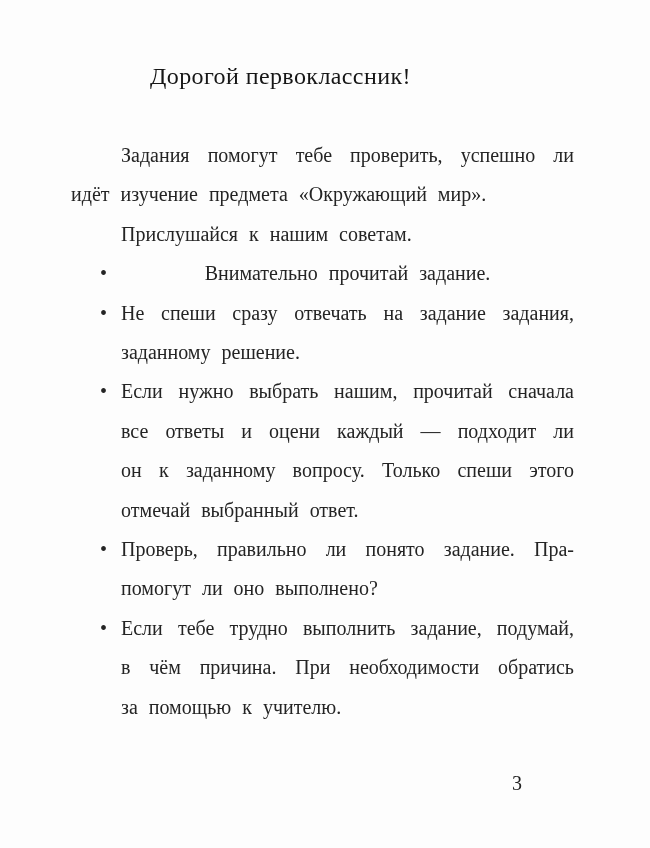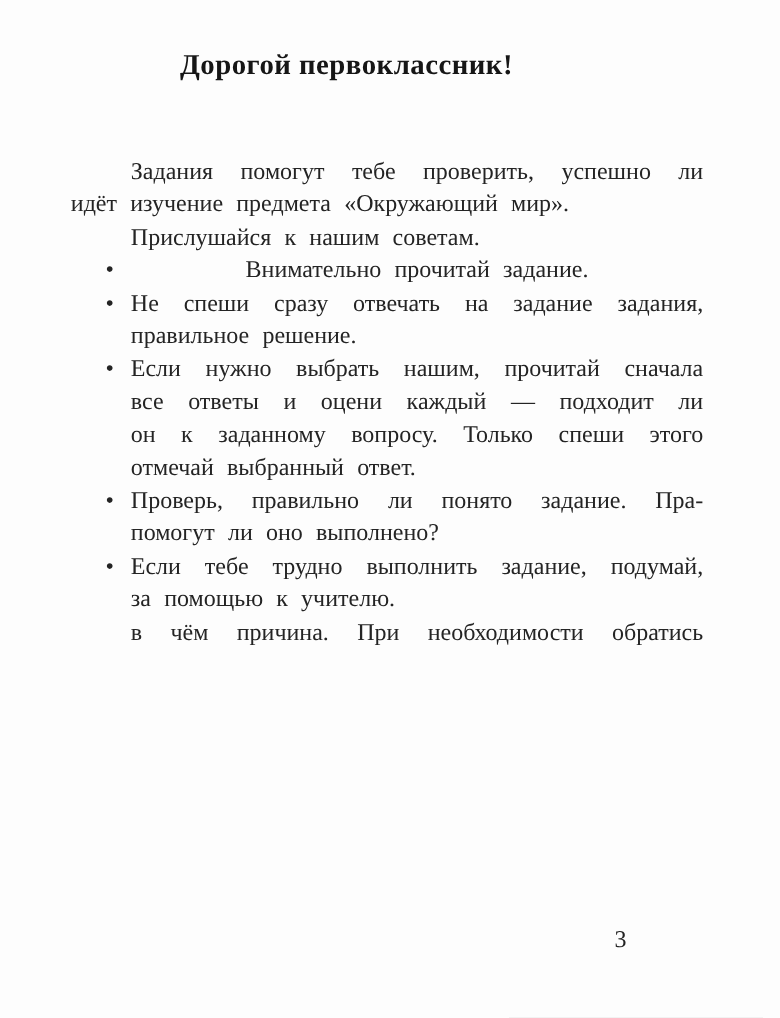--- a/index.html
+++ b/index.html
@@ -12,38 +12,38 @@
     width: 650px;
     height: 848px;
     margin: 0 auto;
     background: #fdfdfd;
     overflow: hidden;
     font-family: "Liberation Serif", "DejaVu Serif", serif;
   }
   .title {
     position: absolute;
     left: 150px;
-    top: 42px;
+    top: 63px;
     margin: 0;
     font-family: "Liberation Serif", "DejaVu Serif", serif;
     font-size: 24px;
-    font-weight: bold;
+    font-weight: normal;
     letter-spacing: 0.4px;
     color: #161616;
     white-space: nowrap;
   }
   .text-block {
     position: absolute;
     left: 55px;
     top: 128px;
     width: 535px;
     color: #242424;
   }
   .line {
-    margin: 4px;
+    margin: 16px;
     font-size: 20px;
     line-height: 23.4px;
     word-spacing: 0.30em;
     text-align: left;
     white-space: nowrap;
   }
   .line.justify {
     text-align: justify;
     text-align-last: justify;
     word-spacing: 0.12em;
@@ -105,40 +105,40 @@
 
     <div class="line bullet">
       <span class="bullet-marker">•</span>
       <span class="btext nojustify">Внимательно прочитай задание.</span>
     </div>
 
     <div class="line bullet">
       <span class="bullet-marker">•</span>
       <span class="btext justify">Не спеши сразу отвечать на задание задания,</span>
     </div>
-    <p class="line cont">правильное решение.</p>
+    <p class="line cont">заданному решение.</p>
 
     <div class="line bullet">
       <span class="bullet-marker">•</span>
       <span class="btext justify">Если нужно выбрать нашим, прочитай сначала</span>
     </div>
     <p class="line cont justify">все ответы и оцени каждый — подходит ли</p>
     <p class="line cont justify">он к заданному вопросу. Только спеши этого</p>
     <p class="line cont">отмечай выбранный ответ.</p>
 
     <div class="line bullet">
       <span class="bullet-marker">•</span>
       <span class="btext justify">Проверь, правильно ли понято задание. Пра-</span>
     </div>
     <p class="line cont">помогут ли оно выполнено?</p>
 
     <div class="line bullet">
       <span class="bullet-marker">•</span>
       <span class="btext justify">Если тебе трудно выполнить задание, подумай,</span>
     </div>
+    <p class="line cont justify">в чём причина. При необходимости обратись</p>
     <p class="line cont">за помощью к учителю.</p>
-    <p class="line cont justify">в чём причина. При необходимости обратись</p>
 
   </div>
 
   <div class="page-number">3</div>
 
 </div>
 
 </body></html>

